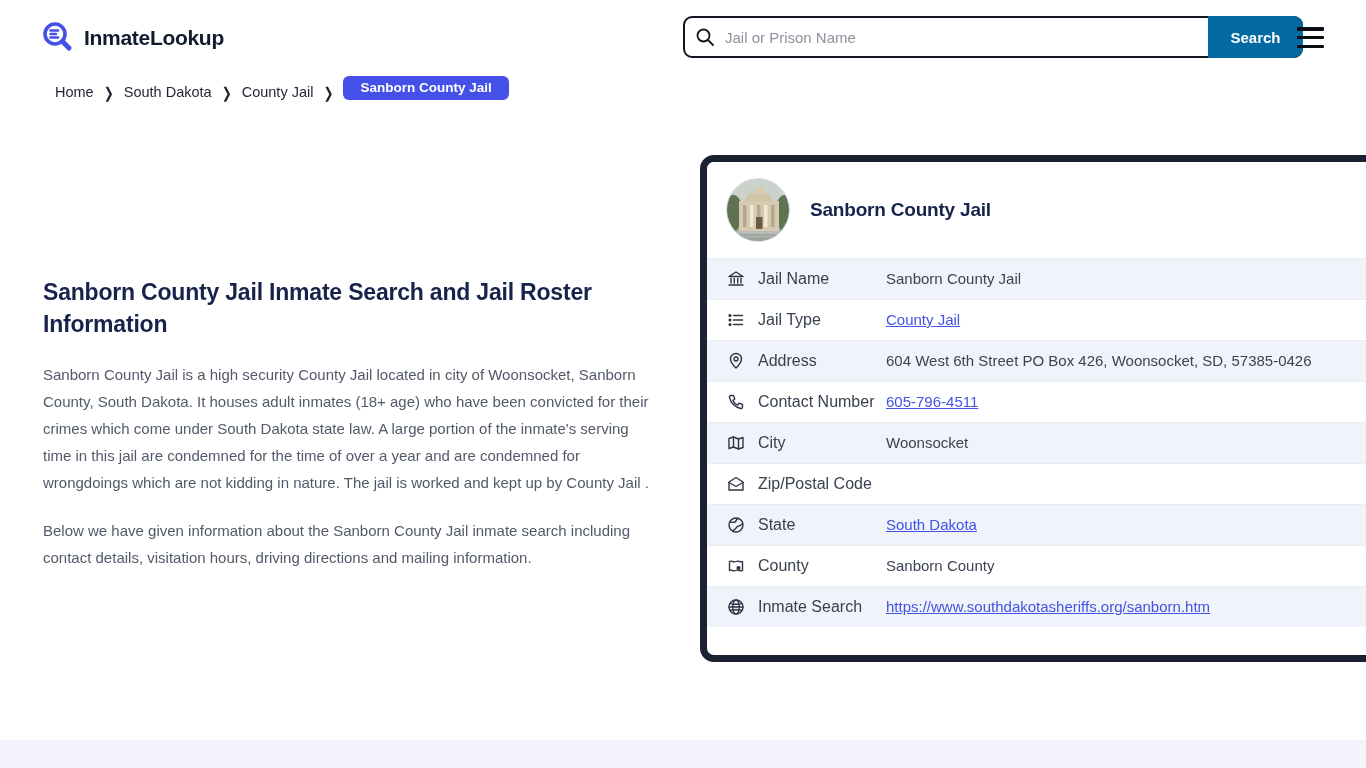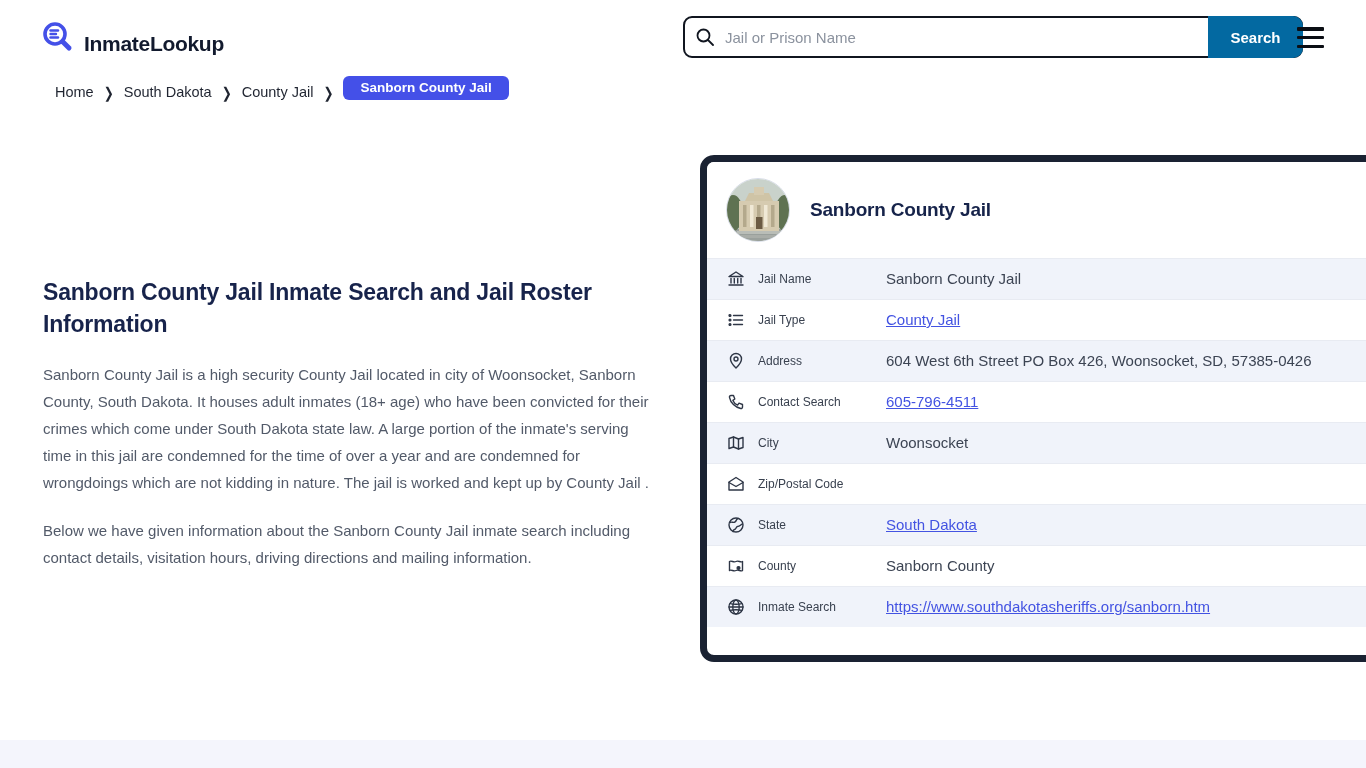--- a/index.html
+++ b/index.html
@@ -1,21 +1,21 @@
 <!DOCTYPE html>
 <html><head>
 <meta charset="utf-8">
 <style>
   * { margin:0; padding:0; box-sizing:border-box; }
   html,body { width:1366px; height:768px; }
   body { font-family:"Liberation Sans","DejaVu Sans",sans-serif; background:#ffffff; }
   .page { position:relative; width:1366px; height:768px; overflow:hidden; background:#ffffff; }
 
   
-  .brand { position:absolute; left:40px; top:20px; display:flex; align-items:flex-end; gap:8px; cursor:pointer; }
+  .brand { position:absolute; left:40px; top:20px; display:flex; align-items:center; gap:8px; cursor:pointer; }
   .brand-name { font-size:21px; font-weight:700; color:#121a2e; letter-spacing:-0.3px; }
 
   .searchbar { position:absolute; left:683px; top:16px; width:620px; height:42px;padding-left:16px; }
   .search-input { position:absolute; inset:0; width:100%; height:100%; border:2px solid #10151f; border-radius:9px; padding:0 14px 0 40px; font-size:15px; color:#10151f; font-family:inherit; outline:none; background:#fff; }
   .search-input::placeholder { color:#8b929e; }
   .search-glass { position:absolute; left:12px; top:11px; width:20px; height:20px; }
   .search-btn { position:absolute; right:0; top:0; width:95px; height:42px; border:none; background:#0369a1; color:#ffffff; font-size:15px; font-weight:700; border-radius:0 10px 10px 0; cursor:pointer; font-family:inherit; }
 
   .hamburger { position:absolute; left:1297px; top:27px; width:27px; height:21px; display:flex; flex-direction:column; justify-content:space-between; cursor:pointer; }
   .hamburger span { display:block; height:3.5px; background:#0b0e14; border-radius:1px; }
@@ -34,21 +34,21 @@
   
   .card { position:absolute; left:700px; top:155px; width:700px; height:507px; background:#ffffff; border:7px solid #1a2232; border-radius:14px; overflow:hidden; }
   .card-head { height:96px; display:flex; align-items:center; padding-left:19px; background:#ffffff; }
   .card-photo { width:64px; height:64px; border-radius:50%; overflow:hidden; border:1px solid #d8dde8; flex-shrink:0; }
   .card-title { margin-left:20px; font-size:19px; font-weight:700; color:#16234a; letter-spacing:-0.2px; }
 
   .rows .row { display:flex; align-items:center; min-height:41px; padding-left:20px; border-top:1px solid #e8ebf2; background:#ffffff; }
   .rows .row:nth-child(odd) { background:#f0f3fa; }
   .row-addr { min-height:64px; }
   .ric { width:18px; height:18px; margin-right:13px; flex-shrink:0; display:flex; align-items:center; }
-  .rlabel { width:128px; flex-shrink:0; font-size:12px; color:#39414f; }
+  .rlabel { width:128px; flex-shrink:0; font-size:16px; color:#39414f; }
   .rvalue { width:470px; font-size:15px; color:#3c4453; line-height:24px; }
   .rvalue a { color:#4353e2; text-decoration:underline; cursor:pointer; }
 
   .footer-band { position:absolute; left:0; top:740px; width:1366px; height:28px; background:#f4f5fc; }
 
   svg.icon { stroke:#2e3646; fill:none; stroke-width:1.4; stroke-linecap:round; stroke-linejoin:round; }
 </style>
 </head>
 <body>
 
@@ -162,21 +162,21 @@
         <span class="rlabel">Address</span>
         <span class="rvalue">604 West 6th Street PO Box 426, Woonsocket, SD, 57385-0426</span>
       </div>
 
       <div class="row">
         <span class="ric">
           <svg class="icon" width="18" height="18" viewBox="0 0 18 18">
               <path d="M4 2.5 L6.5 2.5 L7.8 6 L5.9 7.4 C6.8 9.6 8.4 11.2 10.6 12.1 L12 10.2 L15.5 11.5 L15.5 14 C15.5 15 14.7 15.7 13.7 15.5 C8.2 14.5 3.5 9.8 2.5 4.3 C2.3 3.3 3 2.5 4 2.5 Z"></path>
             </svg>
         </span>
-        <span class="rlabel">Contact Search</span>
+        <span class="rlabel">Contact Number</span>
         <span class="rvalue"><a>605-796-4511</a></span>
       </div>
 
       <div class="row">
         <span class="ric">
           <svg class="icon" width="18" height="18" viewBox="0 0 18 18">
               <path d="M2 4.5 L6.5 3 L11.5 5 L16 3.5 L16 13.5 L11.5 15 L6.5 13 L2 14.5 Z"></path>
               <line x1="6.5" y1="3" x2="6.5" y2="13"></line>
               <line x1="11.5" y1="5" x2="11.5" y2="15"></line>
             </svg>

